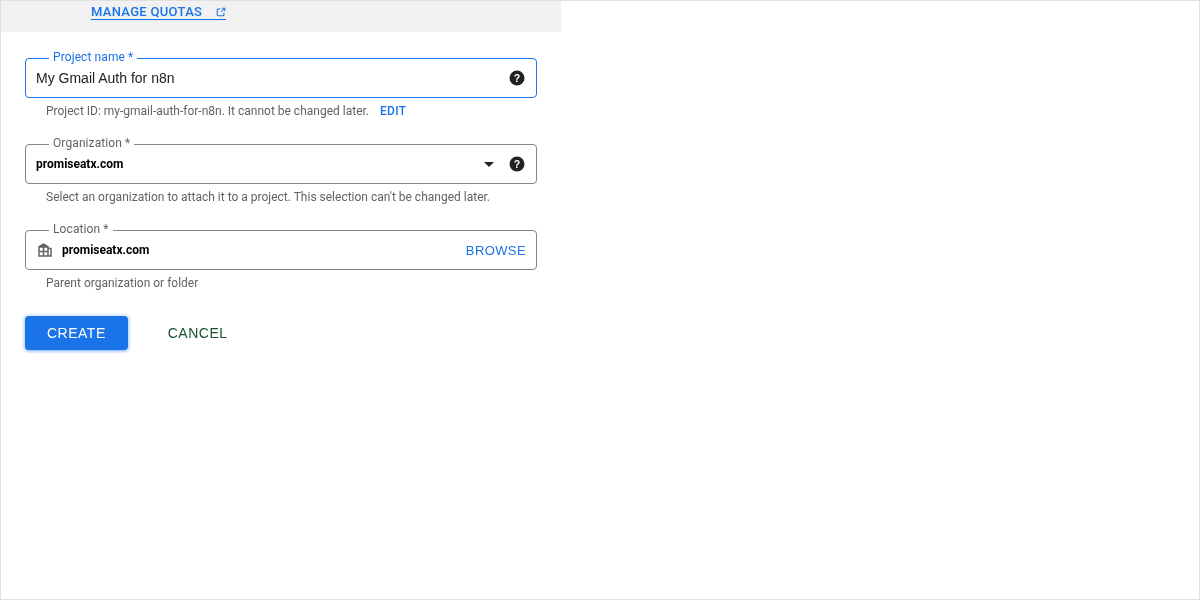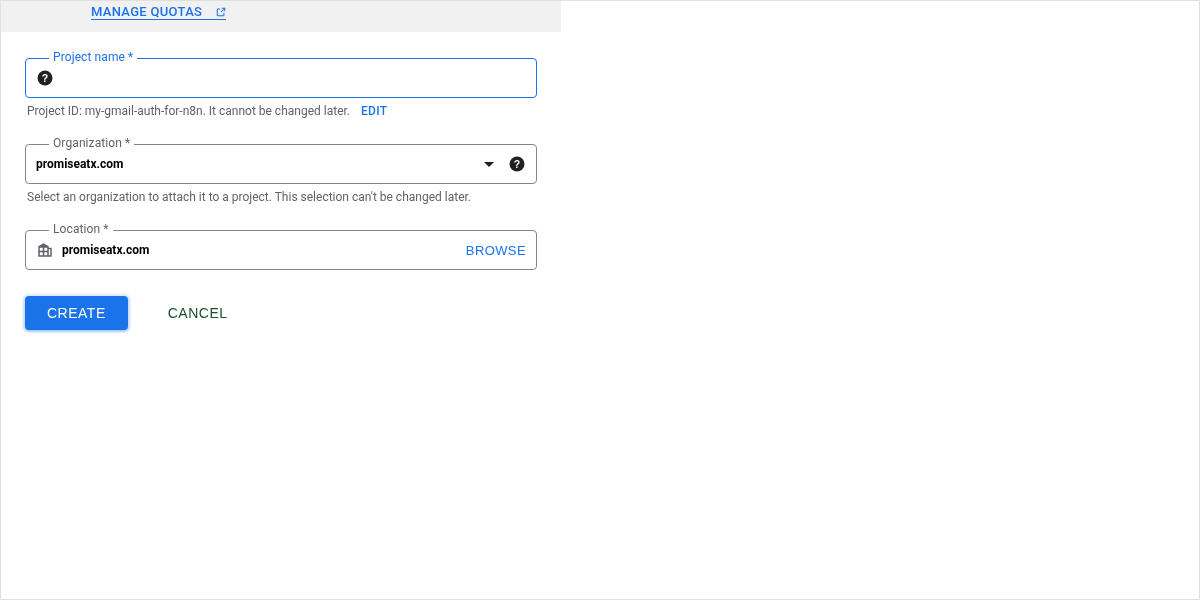--- a/index.html
+++ b/index.html
@@ -81,20 +81,21 @@
     border-left: 5px solid transparent;
     border-right: 5px solid transparent;
     border-top: 5px solid #202124;
     margin-right: 6px;
   }
   .helper-text {
     font-size: 12px;
     color: #5f6368;
     margin-top: 6px;
     padding-left: 2px;
+    margin-left: 19px;
   }
   .helper-text .edit-link {
     color: #1a73e8;
     font-weight: 500;
     letter-spacing: .3px;
     margin-left: 8px;
     cursor: pointer;
   }
   .org-icon {
     width: 18px; height: 18px;
@@ -152,20 +153,21 @@
             <path d="M21 3l-9 9"></path>
             <path d="M19 14v5a2 2 0 0 1-2 2H5a2 2 0 0 1-2-2V7a2 2 0 0 1 2-2h5"></path>
         </svg>
       </span>
     </a>
   </div>
 
   <div class="field-wrap">
     <label class="floating-label focused">Project name *</label>
     <div class="field-border focused">
+      <input type="text" value="My Gmail Auth for n8n" style="">
       <span class="help-circle">
         <svg viewBox="0 0 24 24" width="18" height="18">
             <circle cx="12" cy="12" r="10" fill="#202124"></circle>
             <text x="12" y="17" text-anchor="middle" font-size="14" font-weight="700" fill="#fff" font-family="Arial">?</text>
           </svg>
       </span>
     </div>
     <div class="helper-text">
       <span>Project ID: </span><span>my-gmail-auth-for-n8n</span><span>. It cannot be changed later.</span>
       <span class="edit-link">EDIT</span>
@@ -191,20 +193,21 @@
     <label class="floating-label">Location *</label>
     <div class="field-border">
       <span class="org-icon">
         <svg viewBox="0 0 24 24" width="18" height="18" fill="#5f6368">
             <path d="M3 21V7l7-4 7 4v2h4v12H3zm2-2h4v-4H5v4zm0-6h4V9H5v4zm6 6h4v-4h-4v4zm0-6h4V9h-4v4zm6 6h2v-8h-2v8z"></path>
           </svg>
       </span>
       <span class="value-text">promiseatx.com</span>
       <button class="browse-btn">BROWSE</button>
     </div>
+    <div class="helper-text">Parent organization or folder</div>
   </div>
 
   <div class="button-row">
     <button class="btn-primary">CREATE</button>
     <button class="btn-flat">CANCEL</button>
   </div>
 
 </div>
 
 </body></html>

